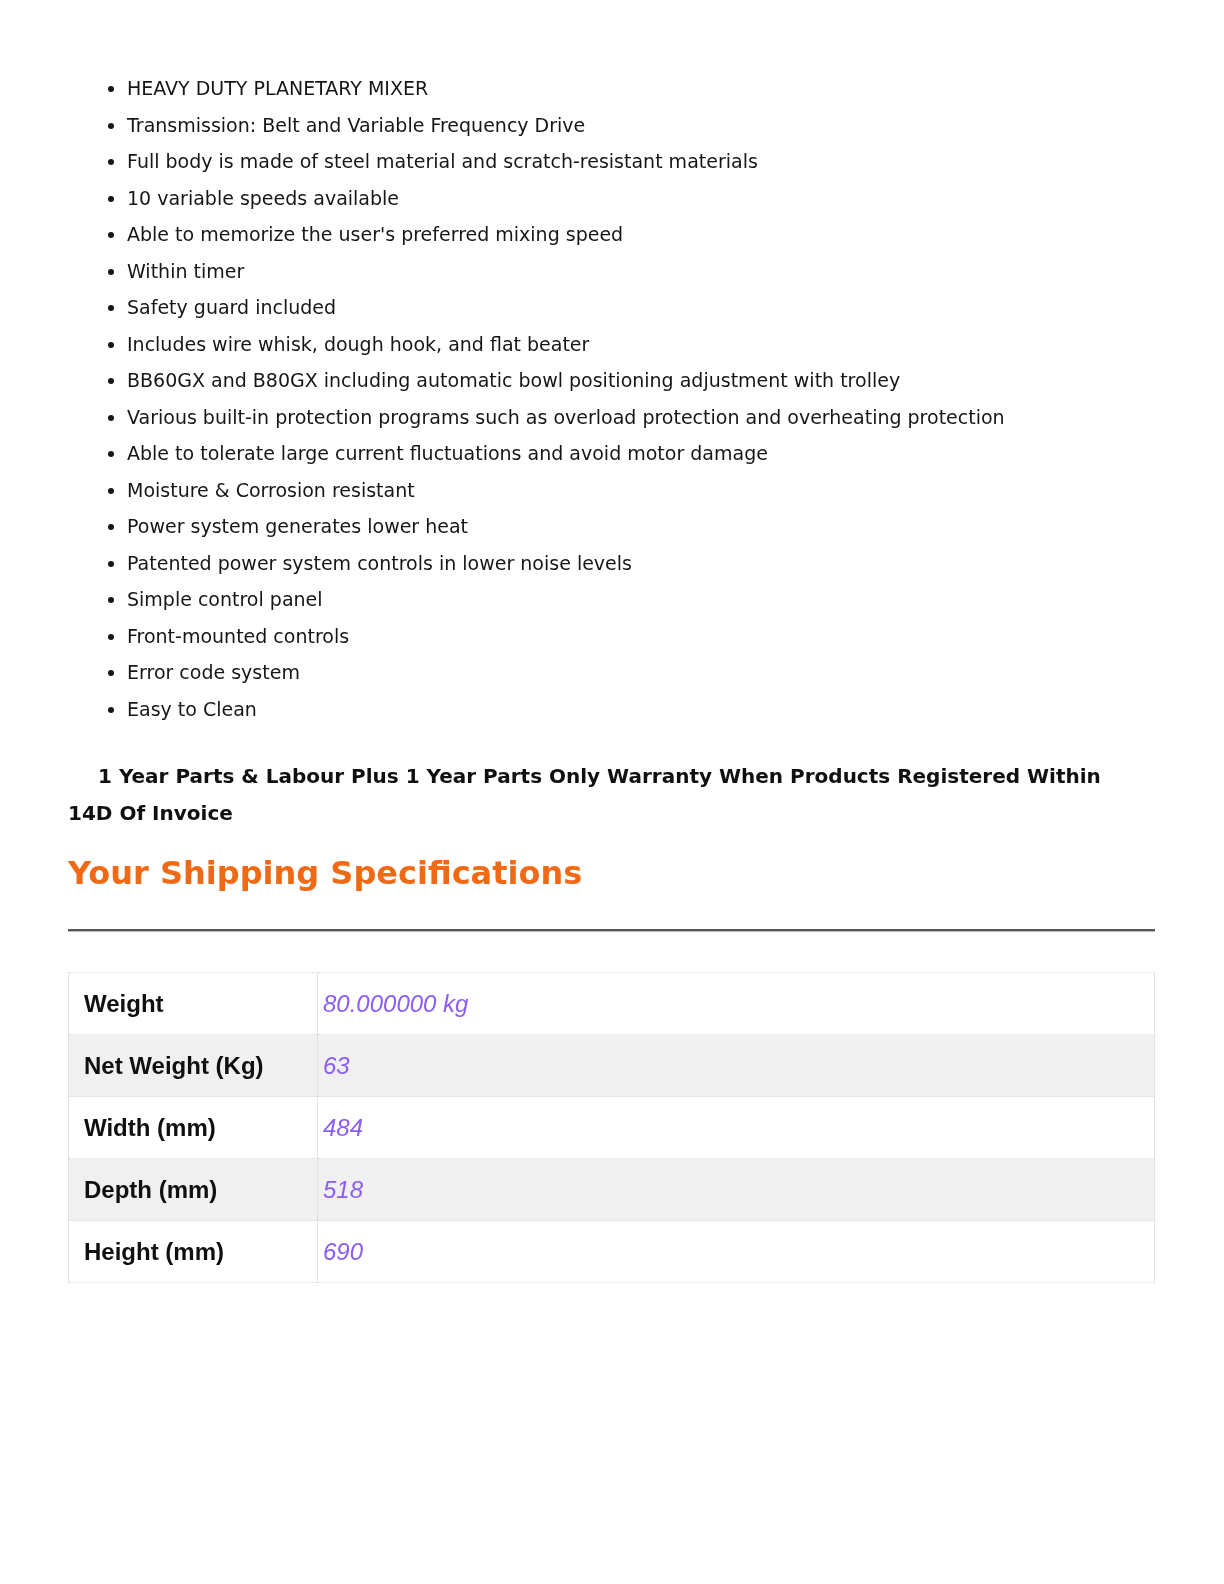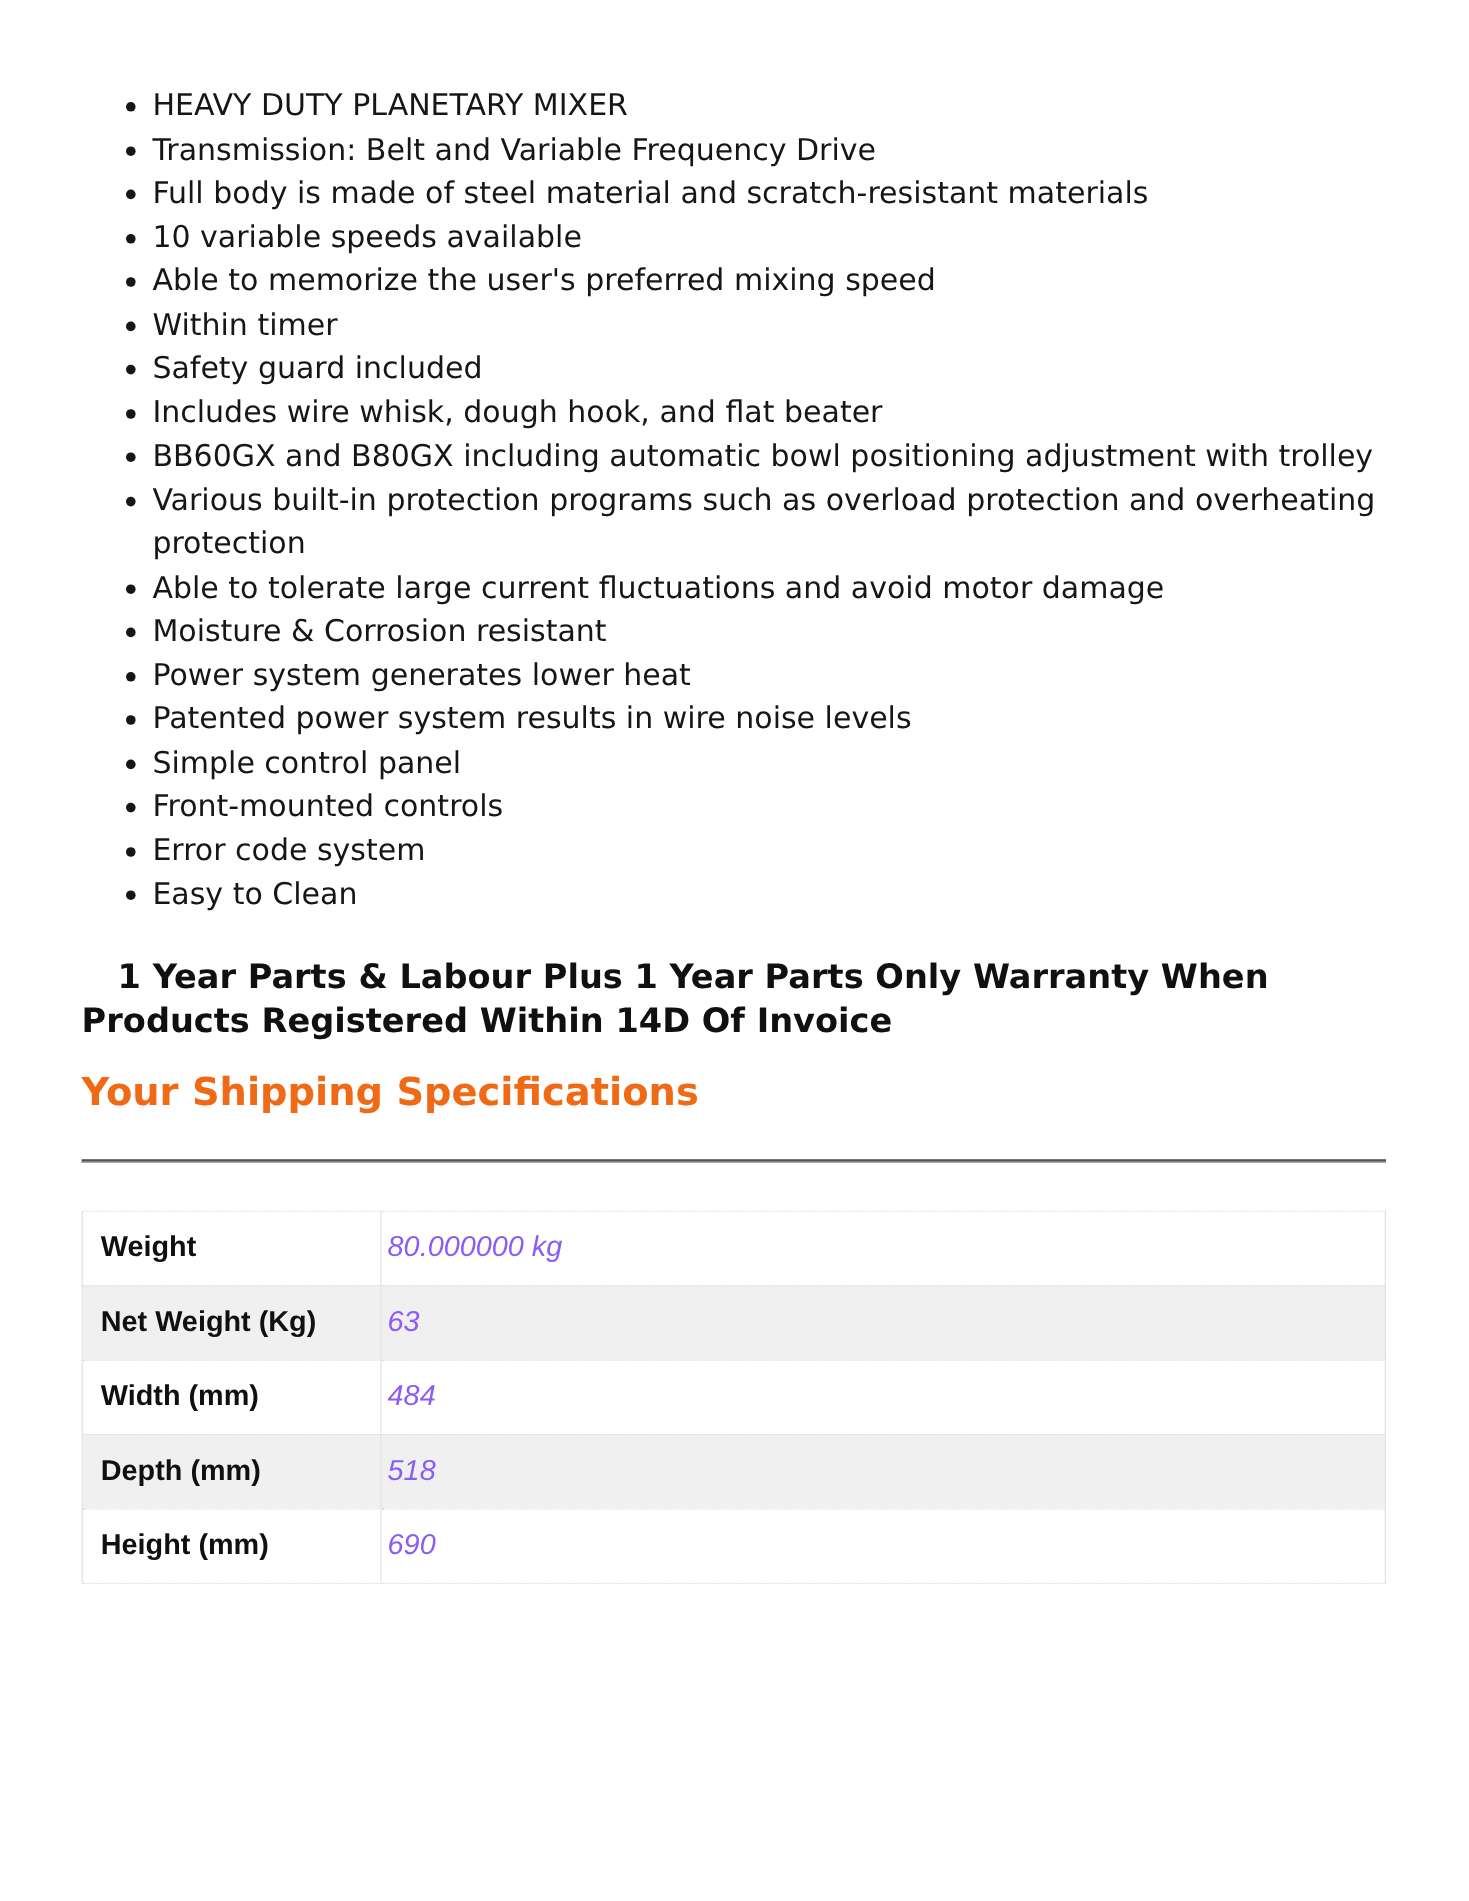--- a/index.html
+++ b/index.html
@@ -20,35 +20,35 @@
   }
   .page{
     padding:70px 69px 0 68px;
     width:1224px;
   }
   
   .features{
     margin:0;
     padding:0 0 0 59px;
     list-style:disc outside;
-    font-size:25px;
+    font-size:19px;
     line-height:36.5px;
     color:#161616;
   }
   .features li{
     padding:0;
     margin:0;
   }
   
   .warranty{
     margin:31px 0 0 0;
     max-width:1060px;
     font-family:"DejaVu Sans",sans-serif;
     font-weight:bold;
-    font-size:28px;
+    font-size:20px;
     line-height:37px;
     text-indent:30px;
     color:#101010;
   }
   
   .ship-heading{
     margin:23px 0 0 0;
     font-family:"DejaVu Sans",sans-serif;
     font-weight:bold;
     font-size:32px;
@@ -111,21 +111,21 @@
     <li>10 variable speeds available</li>
     <li>Able to memorize the user's preferred mixing speed</li>
     <li>Within timer</li>
     <li>Safety guard included</li>
     <li>Includes wire whisk, dough hook, and flat beater</li>
     <li>BB60GX and B80GX including automatic bowl positioning adjustment with trolley</li>
     <li>Various built-in protection programs such as overload protection and overheating protection</li>
     <li>Able to tolerate large current fluctuations and avoid motor damage</li>
     <li>Moisture &amp; Corrosion resistant</li>
     <li>Power system generates lower heat</li>
-    <li>Patented power system results in wire noise levels</li>
+    <li>Patented power system controls in lower noise levels</li>
     <li>Simple control panel</li>
     <li>Front-mounted controls</li>
     <li>Error code system</li>
     <li>Easy to Clean</li>
   </ul>
 
   <p class="warranty">1 Year Parts &amp; Labour Plus 1 Year Parts Only Warranty When Products Registered Within 14D Of Invoice</p>
 
   <h2 class="ship-heading">Your Shipping Specifications</h2>
 

